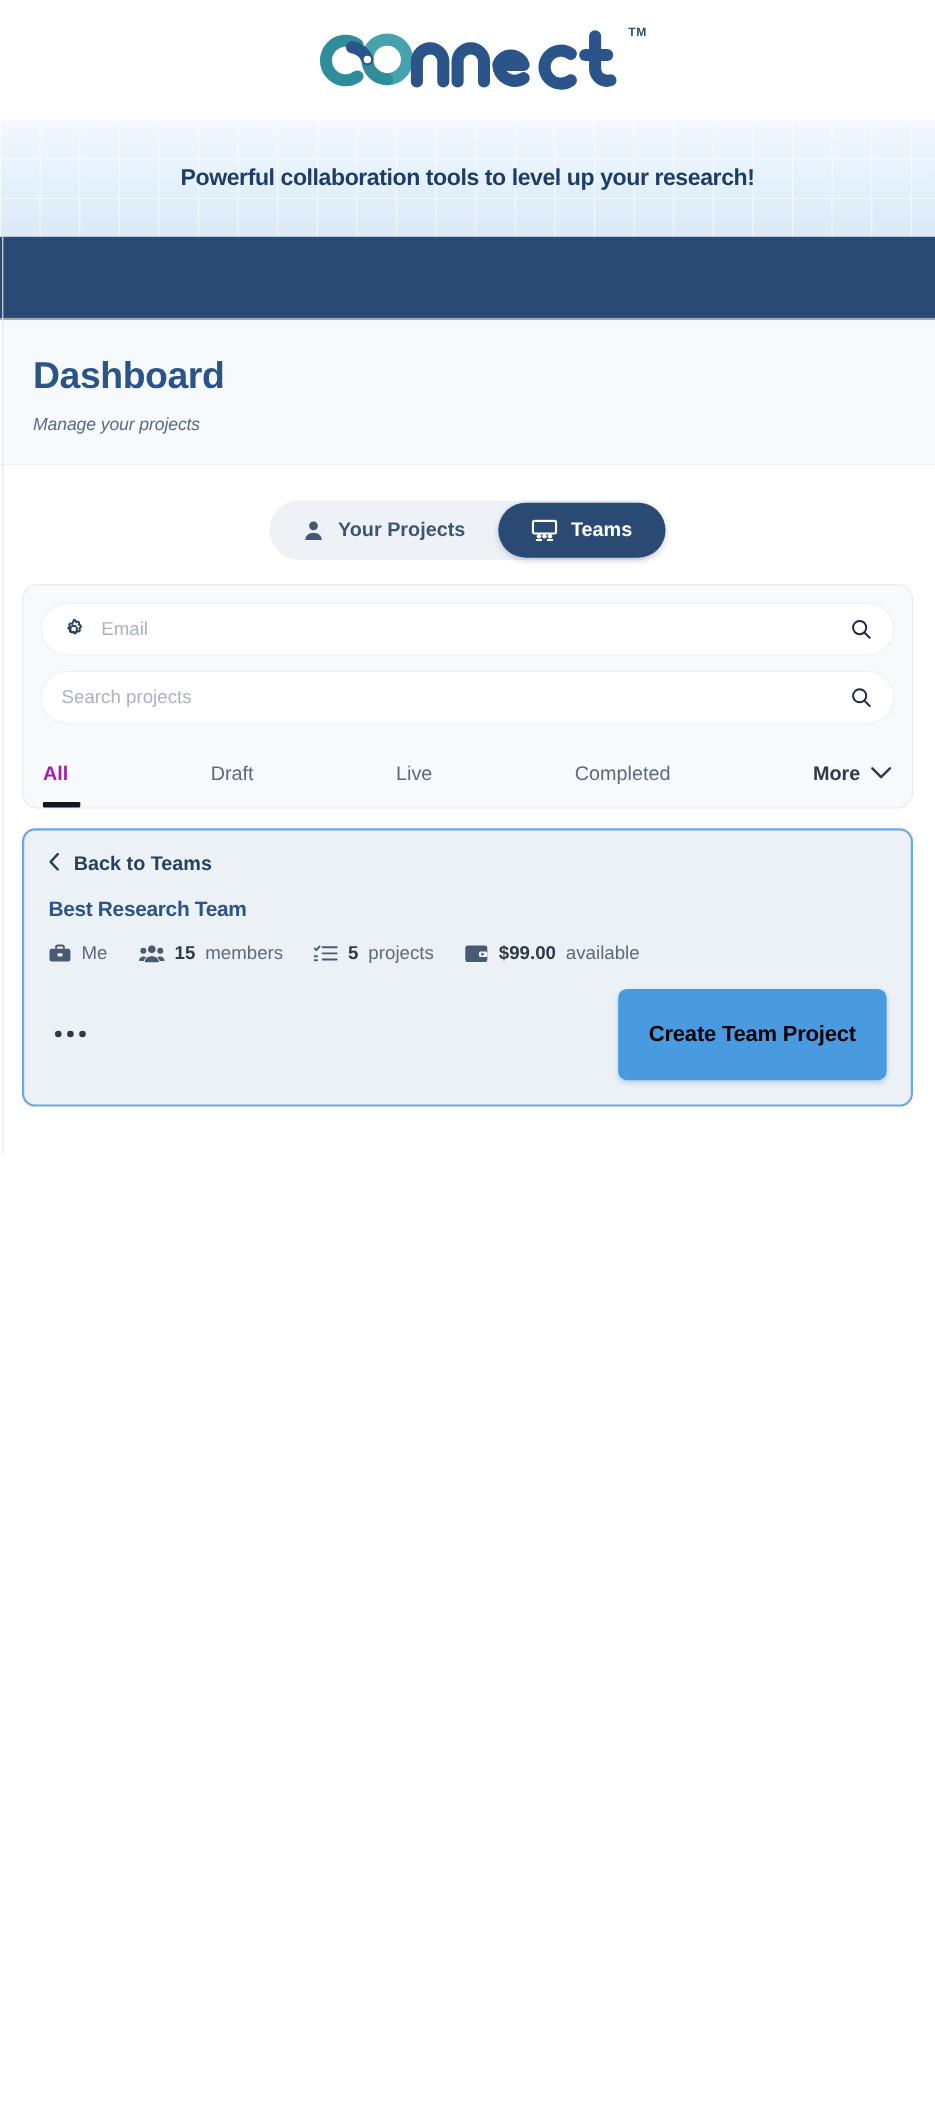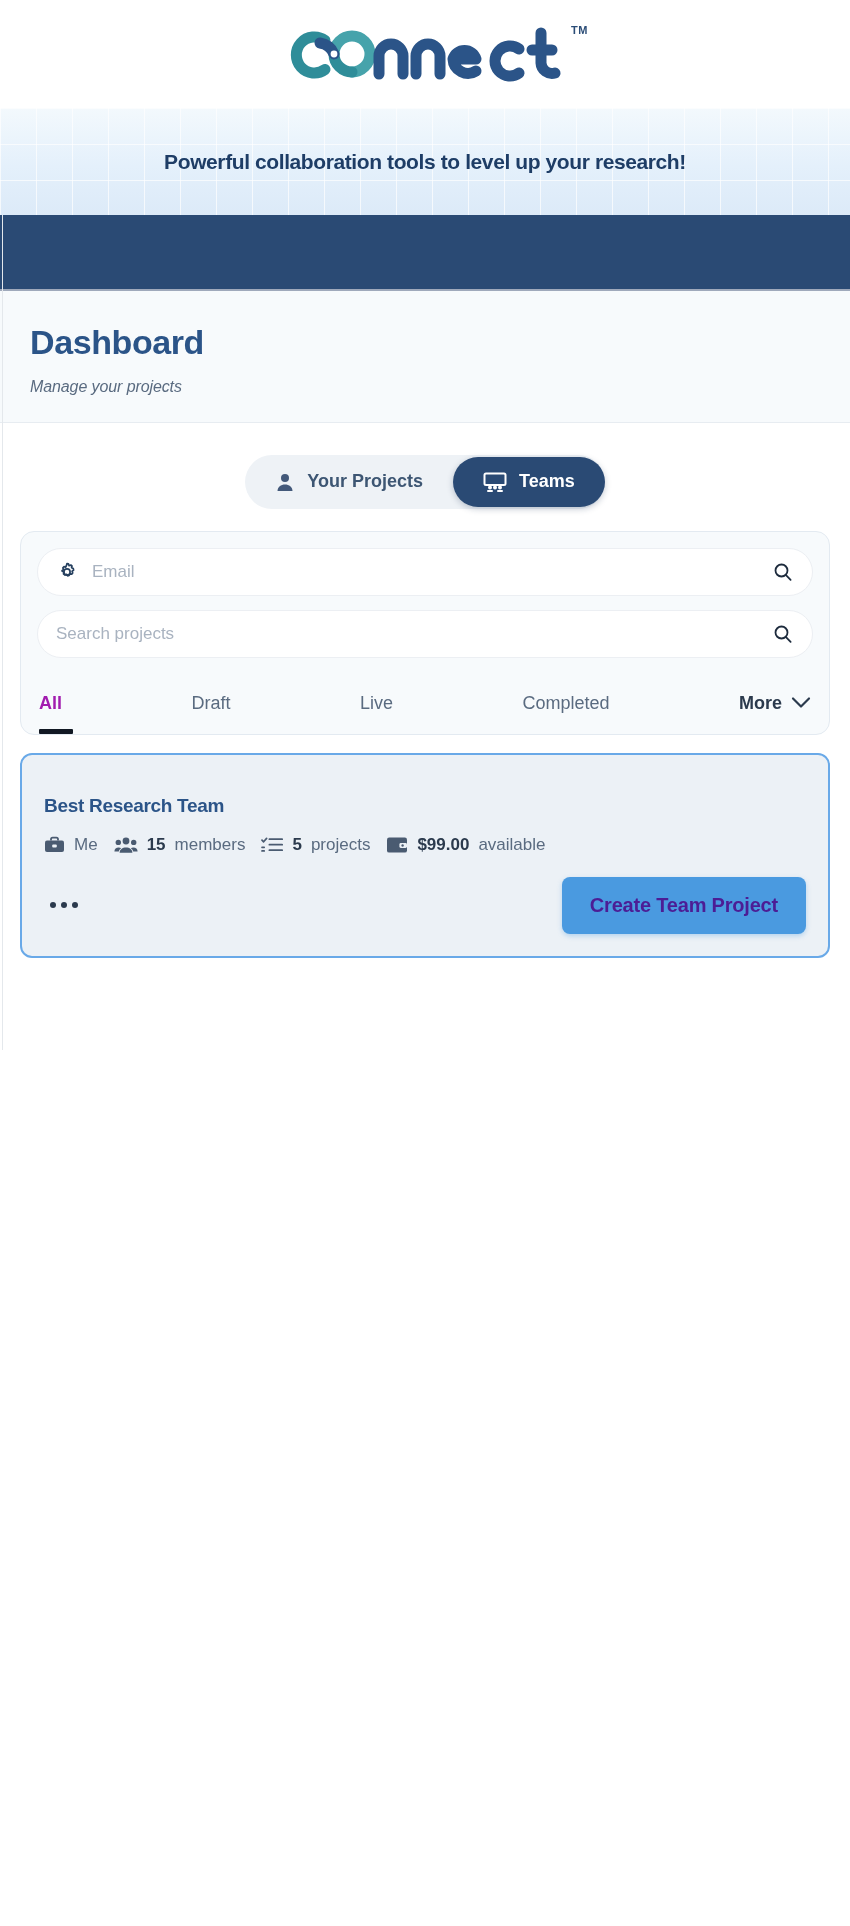--- a/index.html
+++ b/index.html
@@ -251,21 +251,21 @@
   .team-name {
     margin-top: 20px;
     font-size: 19px;
     font-weight: 700;
     color: #2b5488;
     letter-spacing: -0.3px;
   }
   .meta-row {
     display: flex;
     align-items: flex-start;
-    gap: 16px;
+    gap: 28px;
     margin-top: 18px;
     flex-wrap: nowrap;
   }
   .meta-item {
     display: flex;
     align-items: center;
     gap: 9px;
     font-size: 17px;
     color: #5a6b80;
     white-space: nowrap;
@@ -286,27 +286,27 @@
     padding: 8px 6px;
     cursor: pointer;
   }
   .dot {
     width: 6px; height: 6px;
     border-radius: 50%;
     background: #2b3a4d;
   }
   .primary-btn {
     background: #4a9ae0;
-    color: #4c1d95;
+    color: #000000;
     border: none;
     border-radius: 8px;
     font-size: 20px;
     font-weight: 700;
     font-family: "Liberation Sans", sans-serif;
-    padding: 17px 28px;
+    padding: 30px 28px;
     cursor: pointer;
     letter-spacing: -0.2px;
     box-shadow: 0 2px 5px rgba(74,154,224,0.35);
   }
 </style>
 </head>
 <body>
 
 <div class="page">
 
@@ -428,20 +428,28 @@
             <path d="M2 2.5L10 10.5 18 2.5" fill="none" stroke="#2b3a4d" stroke-width="2.2" stroke-linecap="round" stroke-linejoin="round"></path>
           </svg>
         </span>
       </div>
     </div>
 
   </div>
 
   <div class="team-card">
 
+    <div class="back-link">
+      <span>
+        <svg width="11" height="17" viewBox="0 0 11 17">
+          <path d="M8.5 1.5L2 8.5 8.5 15.5" fill="none" stroke="#26405f" stroke-width="2.2" stroke-linecap="round" stroke-linejoin="round"></path>
+        </svg>
+      </span>
+      <span>Back to Teams</span>
+    </div>
 
     <div class="team-name">Best Research Team</div>
 
     <div class="meta-row">
 
       <div class="meta-item">
         <span class="meta-ico">
           <svg width="21" height="18" viewBox="0 0 21 18">
             <path d="M7 4.5V3.2c0-.9.7-1.6 1.6-1.6h3.8c.9 0 1.6.7 1.6 1.6v1.3" fill="none" stroke="#4a5b71" stroke-width="1.8"></path>
             <rect x="1" y="4.5" width="19" height="11.5" rx="2" fill="#4a5b71"></rect>

